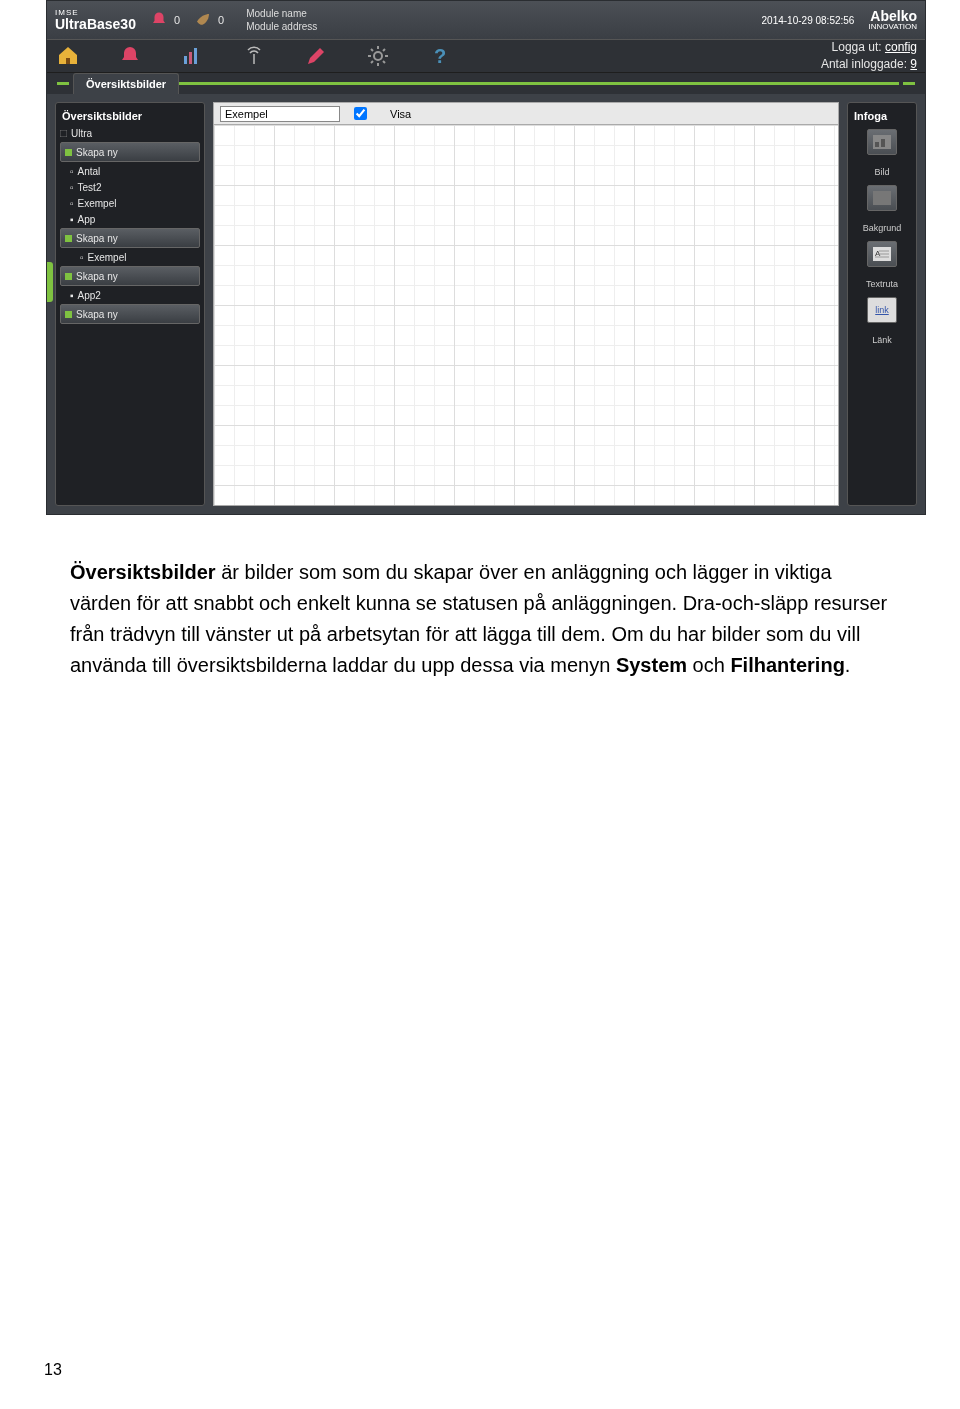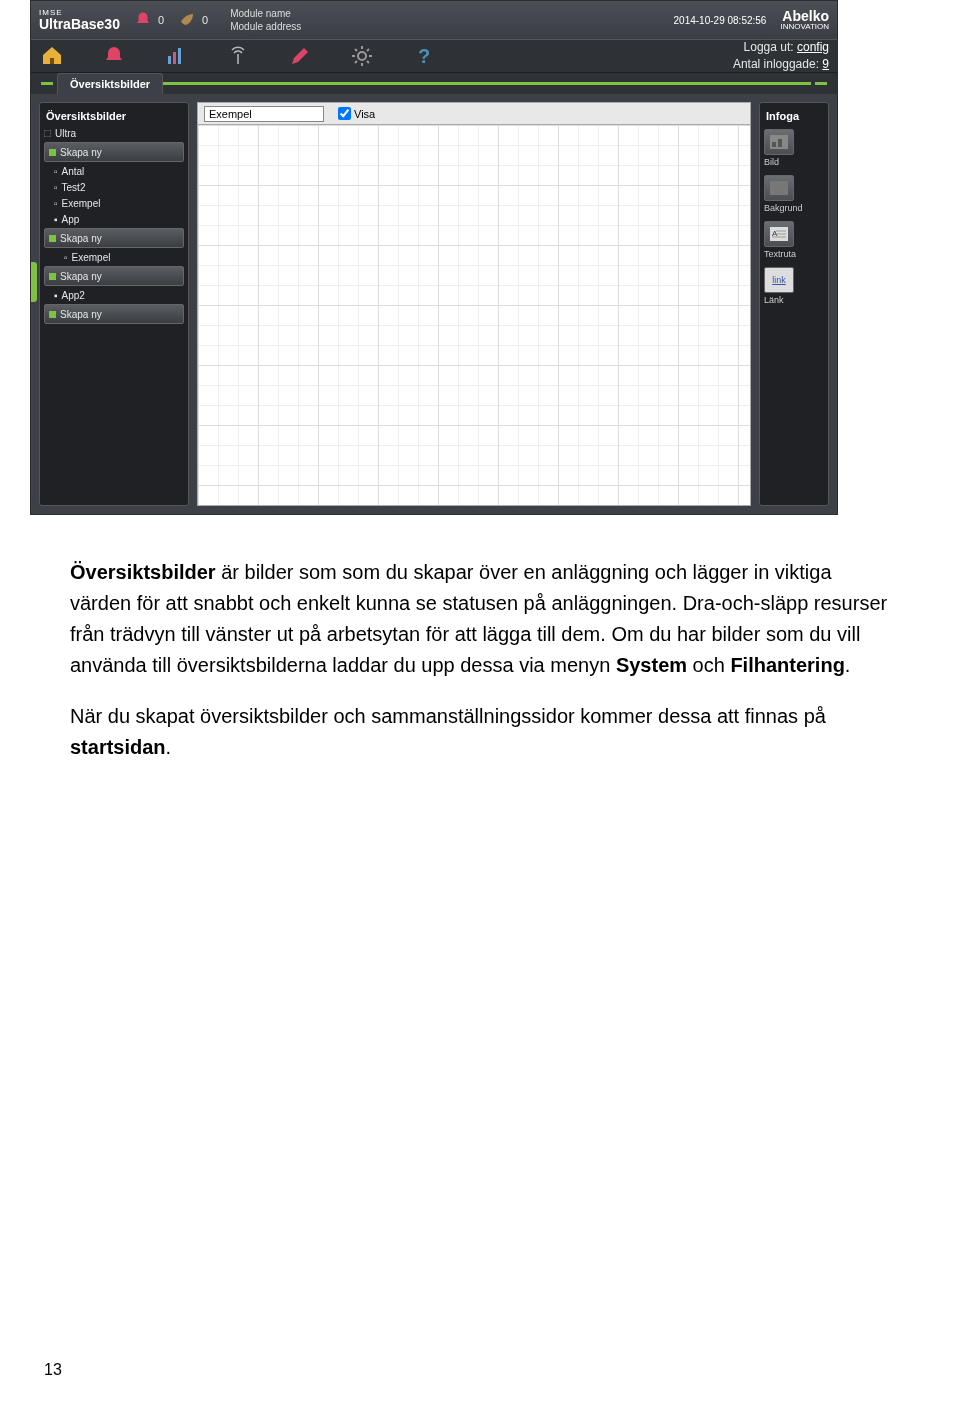--- a/index.html
+++ b/index.html
@@ -4,22 +4,22 @@
 <style>
   * { box-sizing: border-box; }
   body {
     margin: 0;
     font-family: Verdana, Arial, sans-serif;
     background: #fff;
     width: 960px;
   }
   
   .shot {
-    width: 808px;
-    margin-left: 30px;
+    width: 880px;
+    margin-left: 46px;
     background: #d946ef;
     color: #e6e6e6;
     font-size: 11px;
     border: 1px solid #2a2d31;
   }
   
   .topbar {
     display: flex;
     align-items: center;
     height: 38px;
@@ -110,31 +110,31 @@
   .tree .dot{width:7px;height:7px;}
   .canvas-wrap{flex:1;display:flex;flex-direction:column;}
   .canvas-head{
     display:flex;align-items:center;gap:10px;
     height:22px;background:#e8e8e8;color:#000;
     padding:0 6px;font-size:11px;border:1px solid #aaa;border-bottom:none;
   }
   .canvas-head input[type=text]{
     font-size:11px;border:1px solid #888;padding:1px 4px;width:120px;height:16px;
   }
-  .canvas-head label{display:flex;align-items:center;gap:0;}
+  .canvas-head label{display:flex;align-items:center;gap:20px;}
   .canvas{
     flex:1;background:#fff;border:1px solid #aaa;
     background-image:
       linear-gradient(#ddd 1px,transparent 1px),
       linear-gradient(90deg,#ddd 1px,transparent 1px),
       linear-gradient(#eee 1px,transparent 1px),
       linear-gradient(90deg,#eee 1px,transparent 1px);
     background-size:60px 60px,60px 60px,20px 20px,20px 20px;
   }
-  .palitem{display:flex;flex-direction:column;gap:2px;padding:4px 0;}
+  .palitem{display:flex;flex-direction:column;align-items:center;gap:12px;padding:4px 0;}
   .palitem .pic{width:30px;height:26px;background:linear-gradient(#6a6e73,#4a4e53);border:1px solid #666;border-radius:2px;display:flex;align-items:center;justify-content:center;}
   .palitem .lbl{font-size:9px;color:#ccc;}
   
   .doc{padding:22px 70px 40px 70px;color:#000;font-size:20px;line-height:1.55;}
   .pg{position:absolute;bottom:30px;left:44px;font-size:16px;}
   .pageholder{position:relative;height:1409px;width:960px;}
 </style>
 </head>
 <body>
 <div class="pageholder">
@@ -339,20 +339,17 @@
         <div class="lbl">Länk</div>
       </div>
     </div>
   </div>
 </div>
 
 <div class="doc">
   <p>
     <b>Översiktsbilder</b><span> är bilder som som du skapar över en anläggning och lägger in viktiga värden för att snabbt och enkelt kunna se statusen på anläggningen. Dra-och-släpp resurser från trädvyn till vänster ut på arbetsytan för att lägga till dem. Om du har bilder som du vill använda till översiktsbilderna laddar du upp dessa via menyn </span><b>System</b><span> och </span><b>Filhantering</b><span>.</span>
   </p>
-  <p>
-    <span>När du skapat översiktsbilder och sammanställningssidor kommer dessa att finnas på </span><b>startsidan</b><span>.</span>
-  </p>
 </div>
 
 <div class="pg">13</div>
 
 </div>
 
 </body></html>

